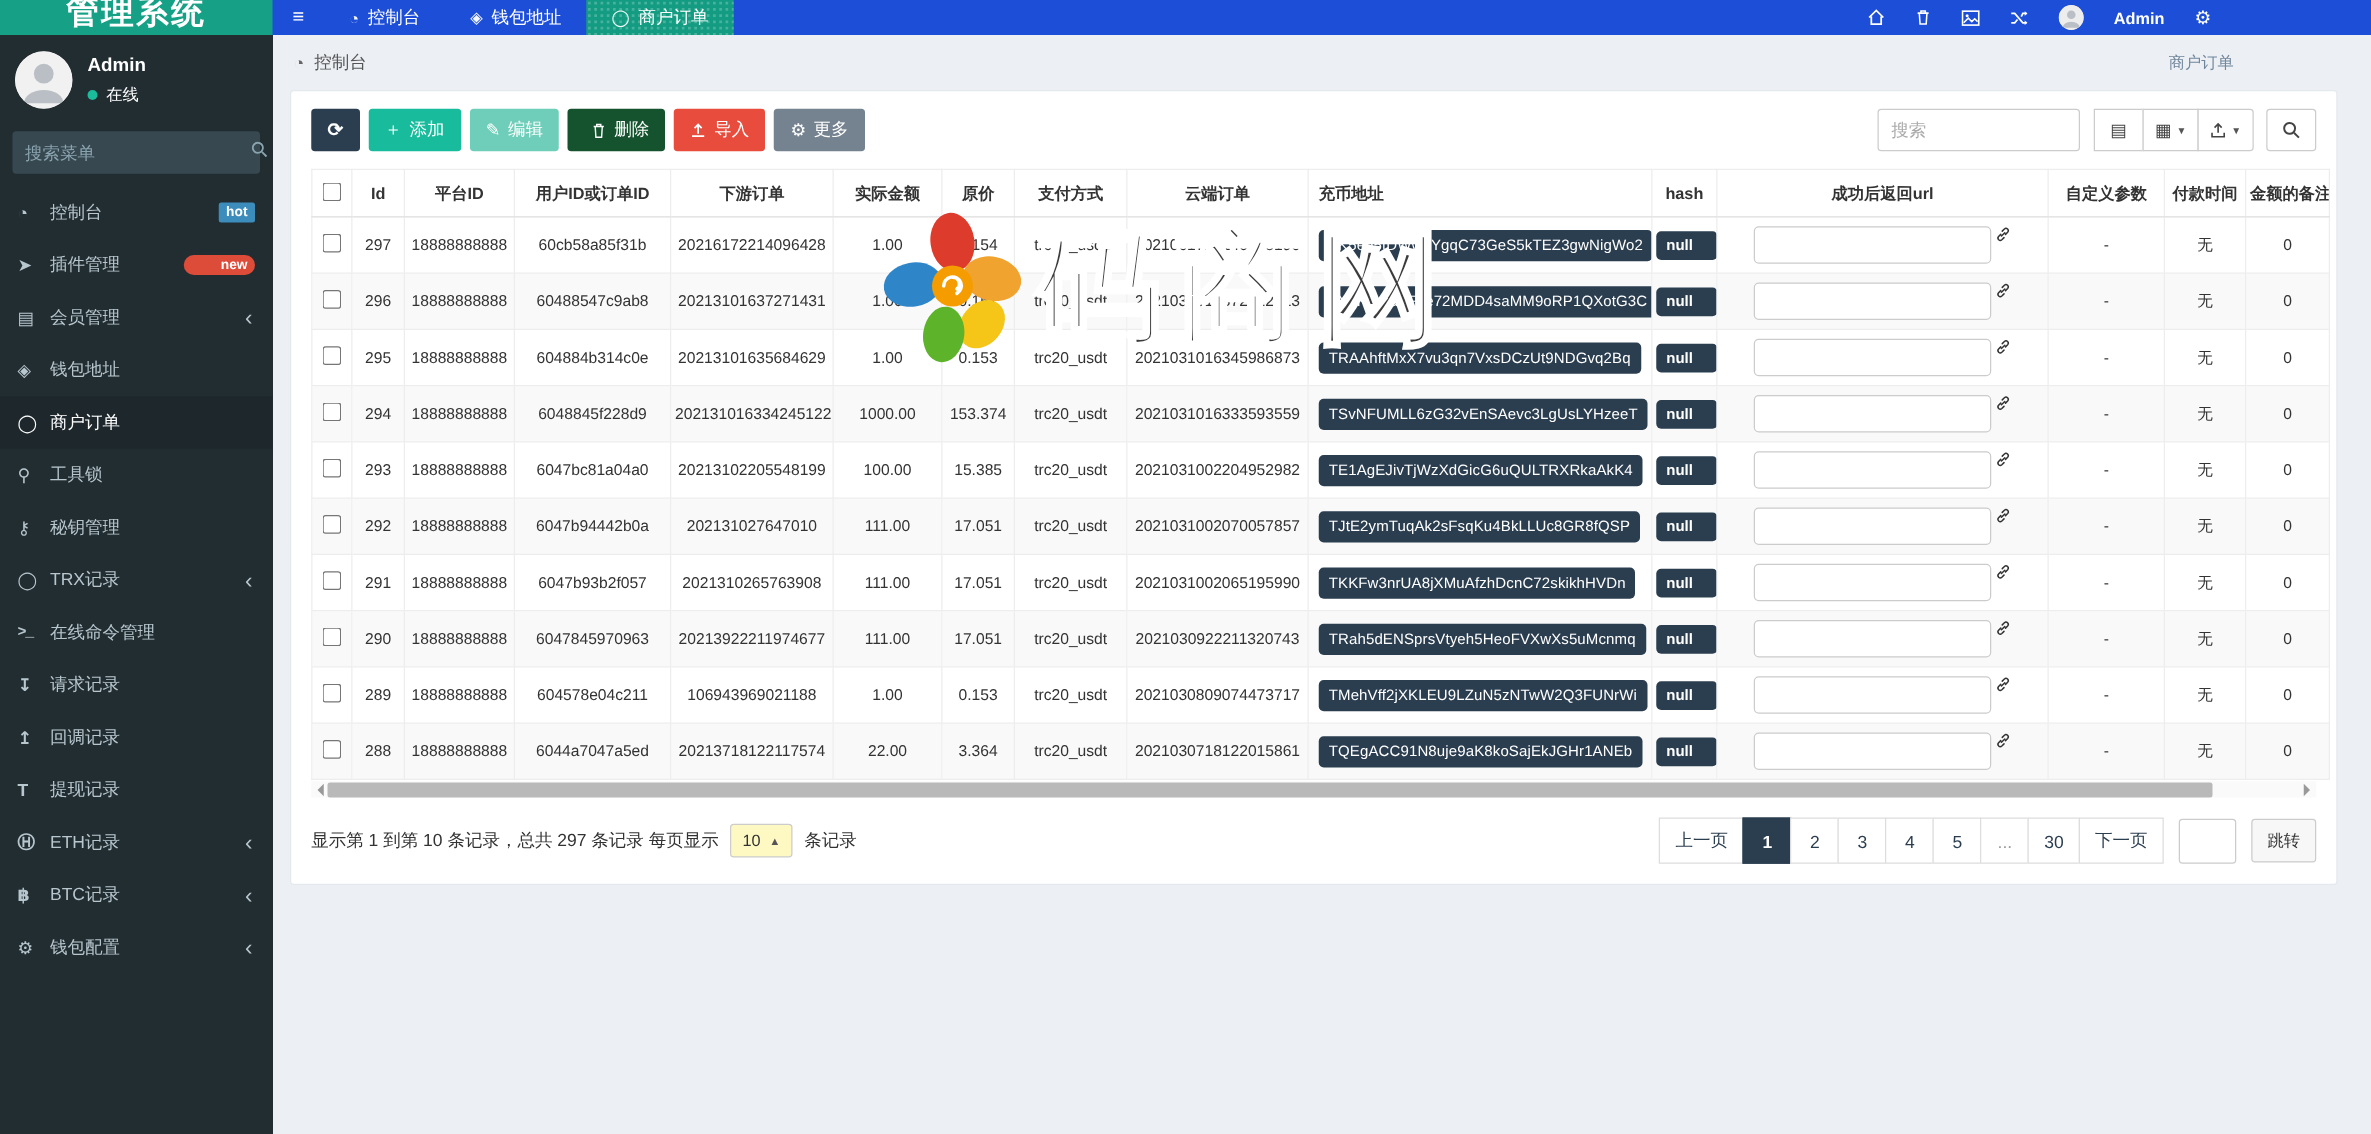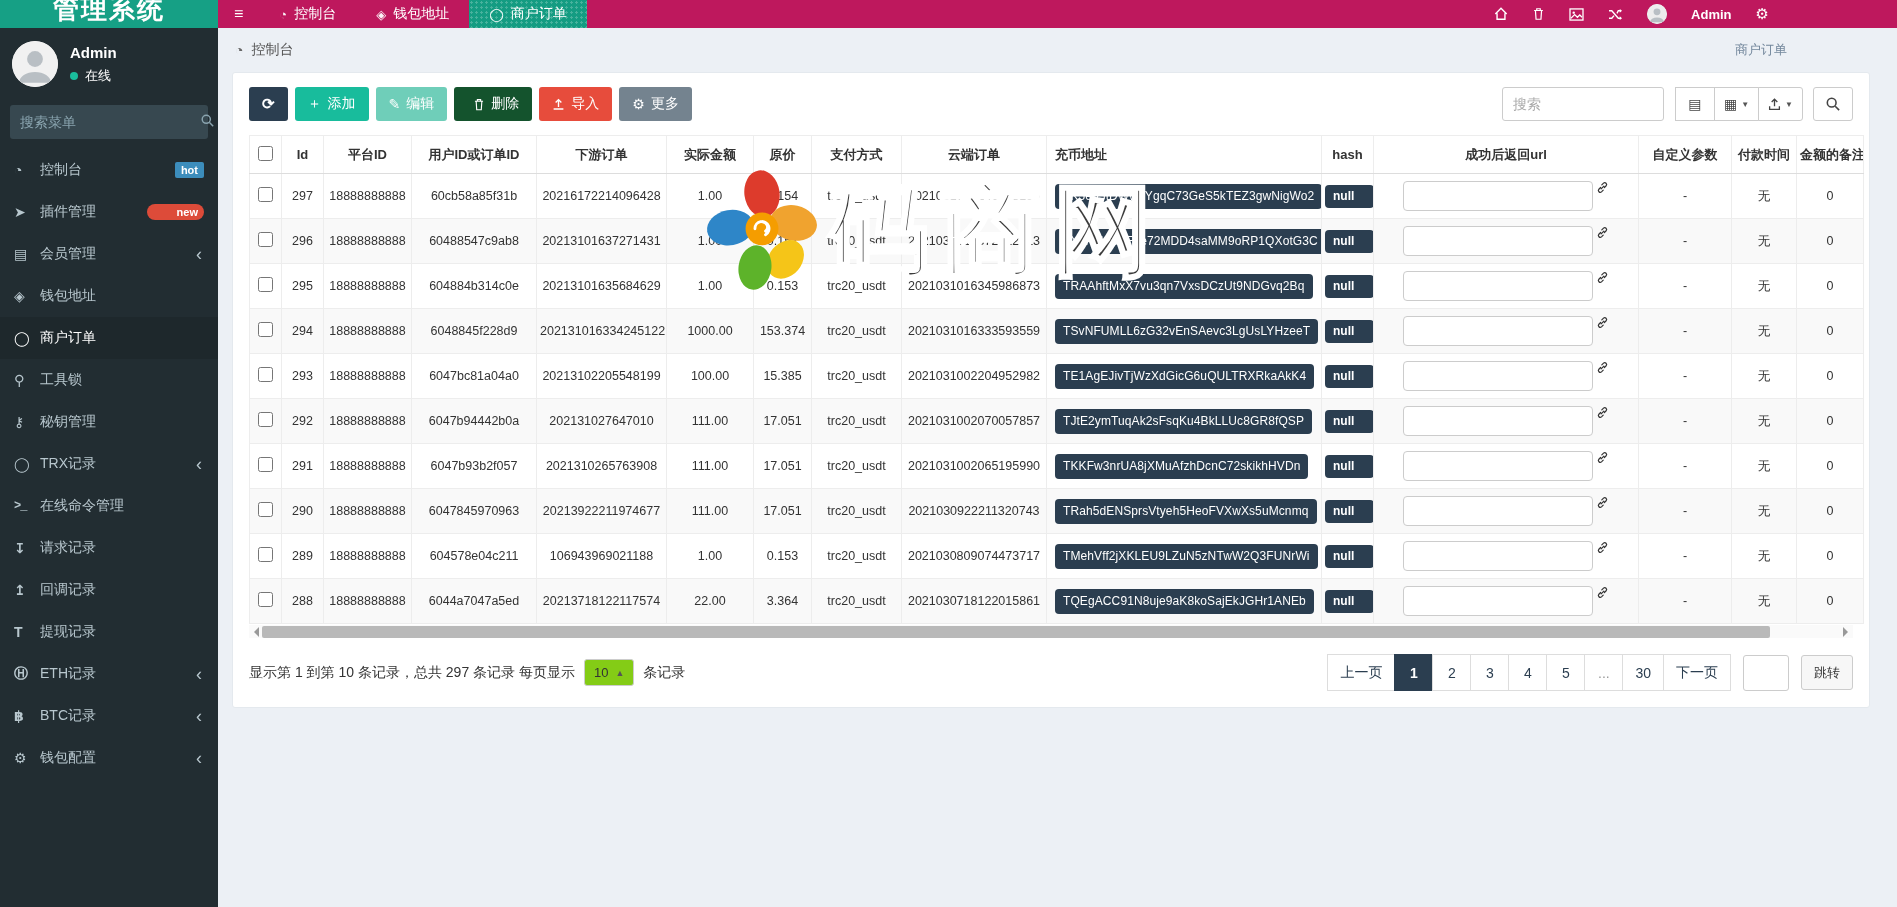--- a/index.html
+++ b/index.html
@@ -1,20 +1,20 @@
 <!DOCTYPE html>
 <html><head>
 <meta charset="utf-8">
 <style>
   * { box-sizing: border-box; margin: 0; padding: 0; }
   html,body { width:1897px; height:907px; overflow:hidden;
     font-family:"Liberation Sans","DejaVu Sans",sans-serif; background:#ecf0f5; }
 
   
-  .navbar { height:28px; background:#be185d; display:flex; align-items:stretch; color:#fff; }
+  .navbar { height:28px; background:#1d4ed8; display:flex; align-items:stretch; color:#fff; }
   .brand { width:218px; background:#16a085; overflow:hidden; display:flex; justify-content:center; flex:none; }
   .brand span { font-size:26px; font-weight:bold; letter-spacing:2px; margin-top:-8px; white-space:nowrap; }
   .nav-ham { display:flex; align-items:center; padding:0 16px; font-size:16px; cursor:pointer; }
   .ntab { display:flex; align-items:center; gap:7px; padding:0 20px; font-size:14px; cursor:pointer; white-space:nowrap; }
   .ntab .ti { font-size:13px; opacity:.95; }
   .ntab.active { background:#149c82;
     background-image:radial-gradient(rgba(255,255,255,.22) 1px, transparent 1.3px);
     background-size:5px 5px; }
   .nav-right { margin-left:auto; display:flex; align-items:center; gap:24px; padding-right:128px; }
   .nav-right svg { display:block; }
@@ -98,21 +98,21 @@
 
   
   .hscroll { height:13px; margin-top:1px; display:flex; align-items:center; background:#fafafa; }
   .harrow { width:0; height:0; border:5px solid transparent; }
   .harrow.left  { border-right-color:#999; margin-right:3px; }
   .harrow.right { border-left-color:#999; margin-left:auto; }
   .hthumb { width:94%; height:12px; background:#b9b9b9; border-radius:2px; cursor:pointer; }
 
   
   .tfooter { display:flex; align-items:center; margin-top:16px; font-size:14px; color:#333; }
-  .pgsize { border:1px solid #ccc; background:#84cc16; border-radius:3px; padding:5px 9px; margin:0 9px;
+  .pgsize { border:1px solid #ccc; background:#fef9c3; border-radius:3px; padding:5px 9px; margin:0 9px;
     font-size:13px; color:#333; display:inline-flex; align-items:center; gap:7px; cursor:pointer; }
   .pgsize .caret { font-size:9px; }
   .pager { margin-left:auto; display:flex; align-items:center; }
   .pg { min-width:39px; height:37px; display:inline-flex; align-items:center; justify-content:center;
     border:1px solid #ddd; background:#fff; color:#2b3e50; font-size:14px; margin-left:-1px;
     padding:0 12px; cursor:pointer; }
   .pg.active { background:#2b3e50; border-color:#2b3e50; color:#fff; font-weight:bold; }
   .pg.dots { color:#999; cursor:default; }
   .jump-input { width:46px; height:36px; border:1px solid #ccc; border-radius:3px; margin:0 12px; outline:none; text-align:center; }
   .jump-btn { height:35px; padding:0 12px; border:1px solid #ccc; background:#f7f7f7; border-radius:3px;

